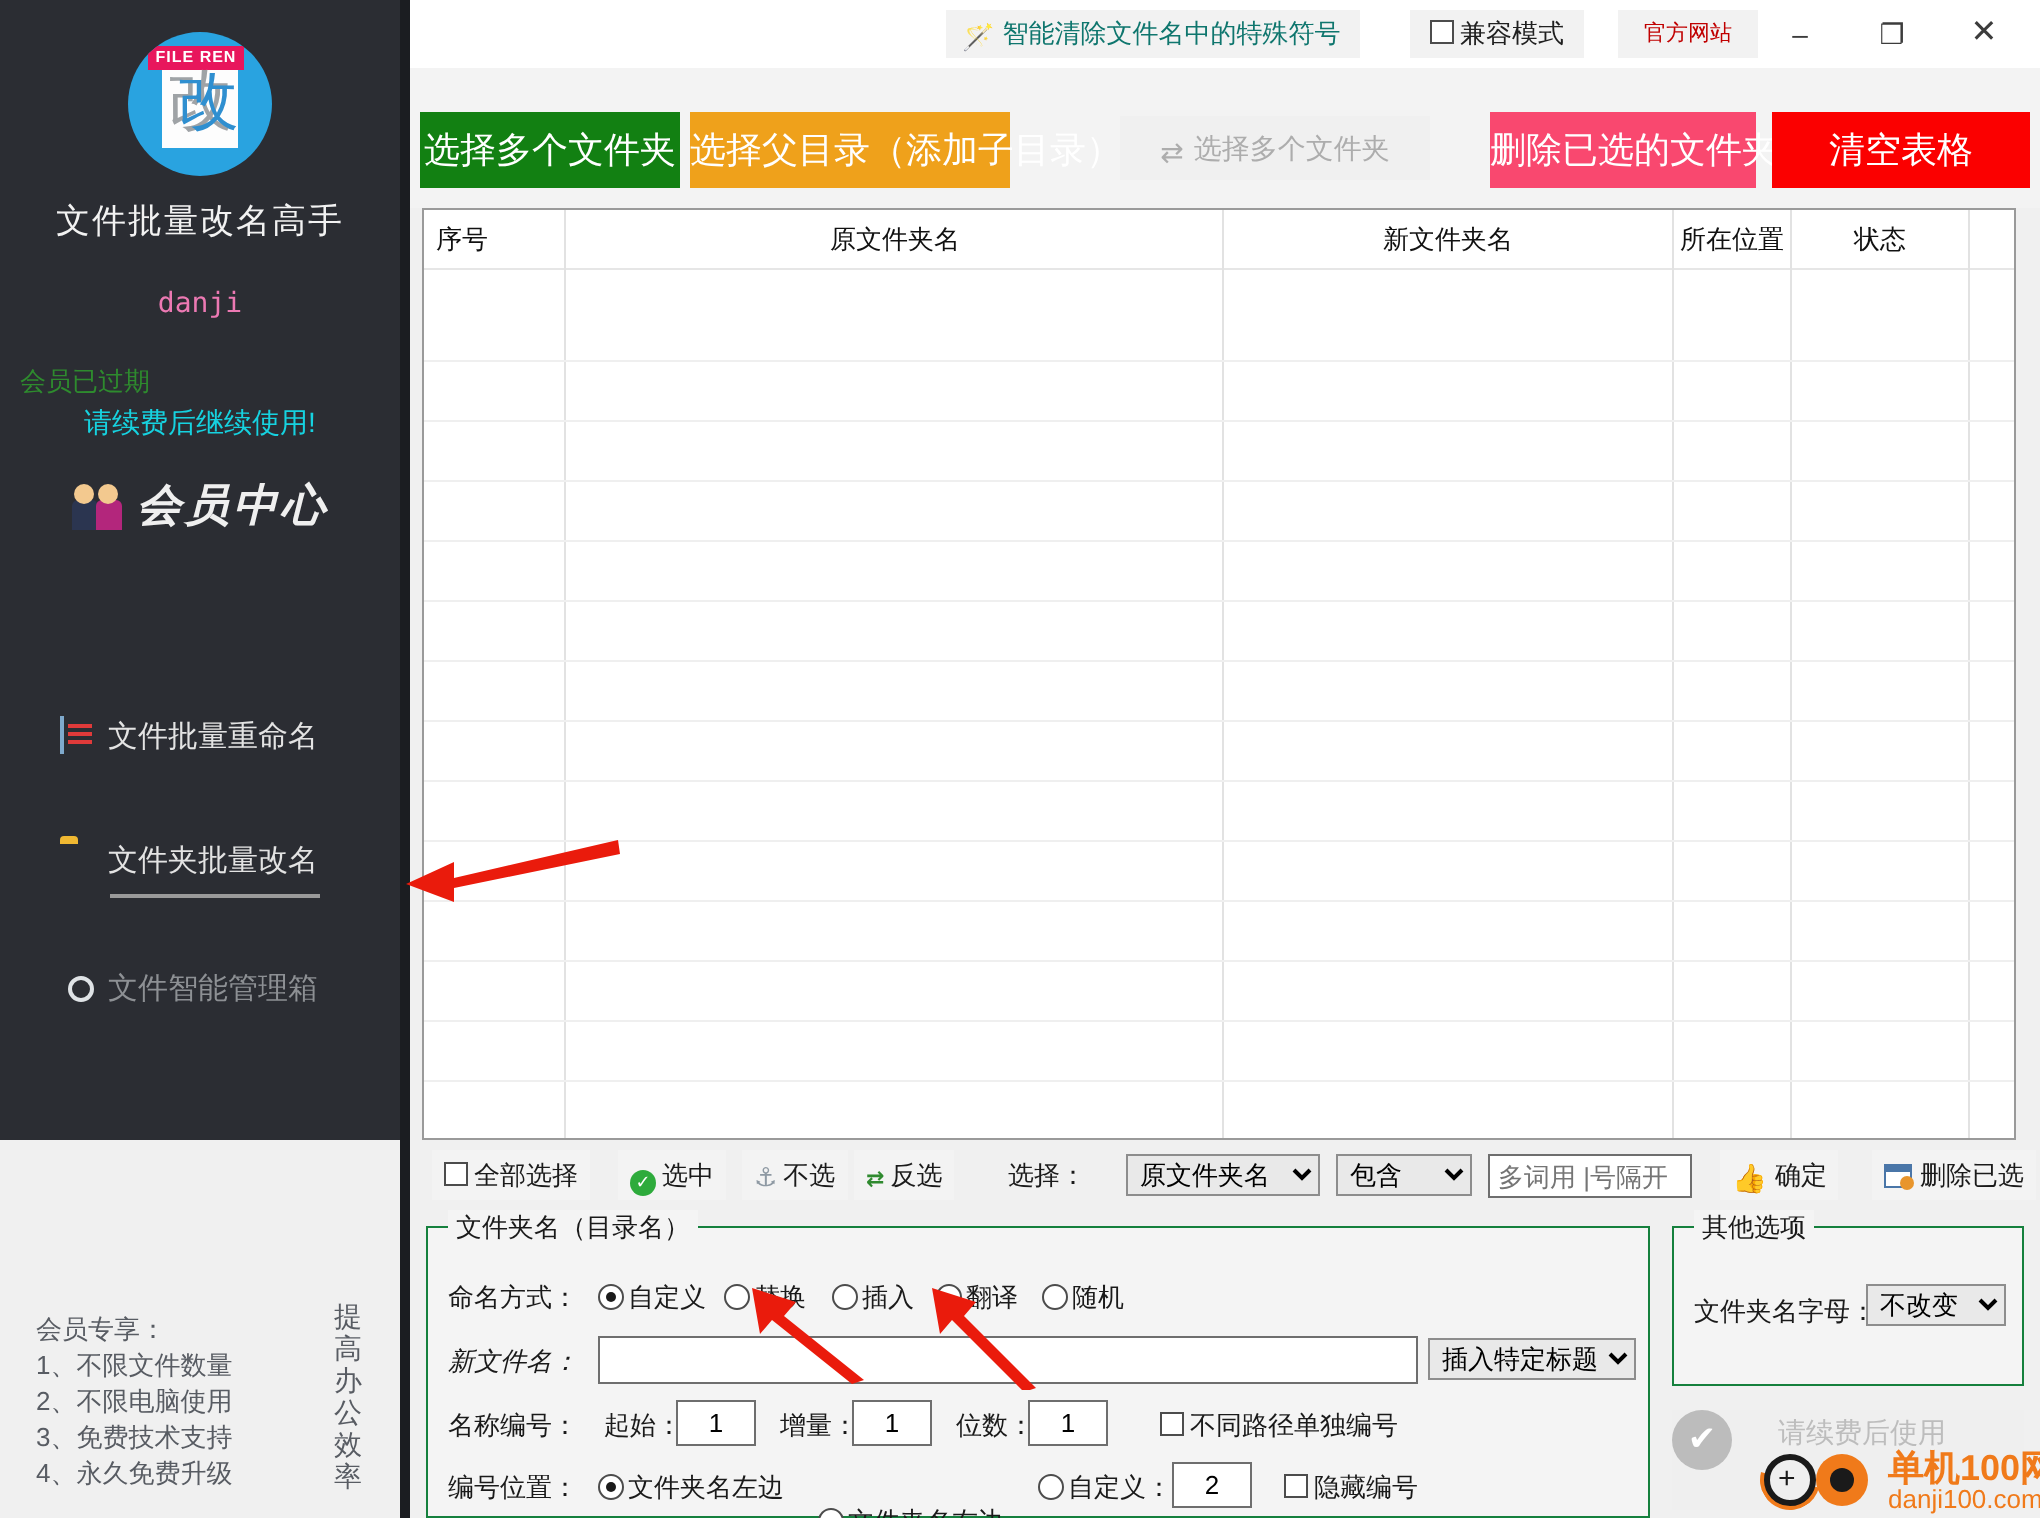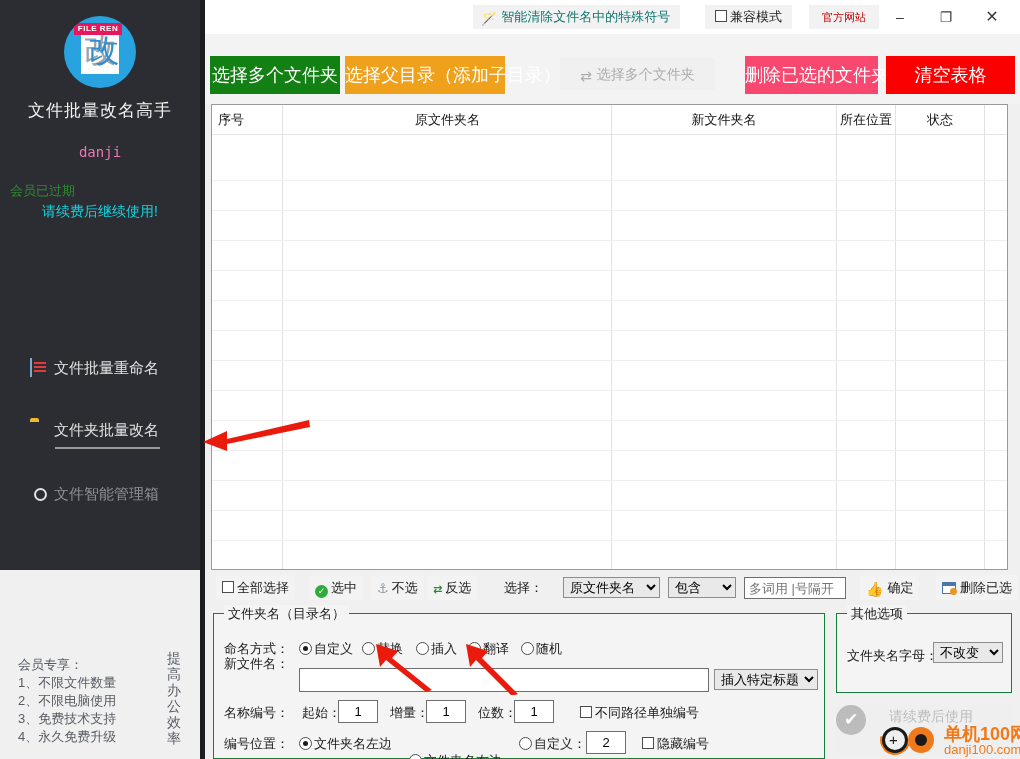--- a/index.html
+++ b/index.html
@@ -315,20 +315,26 @@
         <div class="logo-char">改</div>
         <div class="logo-char-blue">改</div>
       </div>
     </div>
 
     <div id="app-title">文件批量改名高手</div>
     <div id="user-name">danji</div>
     <div id="member-status">会员已过期</div>
     <div id="member-renew">请续费后继续使用!</div>
 
+    <div id="member-center">
+      <span class="mc-people">
+        <span class="mc-p1"></span><span class="mc-p2"></span>
+        <span class="mc-h1"></span><span class="mc-h2"></span>
+      </span><span>会员中心</span>
+    </div>
 
     <div class="menu-item" style="top:352px;">
       <span class="mi-icon"><span class="ic-doc"></span></span>
       <span class="mi-label">文件批量重命名</span>
     </div>
 
     <div class="menu-item" style="top:414px;">
       <span class="mi-icon"><span class="ic-folder"></span></span>
       <span class="mi-label">文件夹批量改名</span>
     </div>
@@ -438,21 +444,21 @@
   <div class="group" id="grp-name">
     <span class="glegend">文件夹名（目录名）</span>
 
     <span class="row-lbl" style="left:10px; top:26px;">命名方式：</span>
     <span class="opt" style="left:85px;  top:26px;"><span class="radio on"></span><span>自定义</span></span>
     <span class="opt" style="left:148px; top:26px;"><span class="radio"></span><span>替换</span></span>
     <span class="opt" style="left:202px; top:26px;"><span class="radio"></span><span>插入</span></span>
     <span class="opt" style="left:254px; top:26px;"><span class="radio"></span><span>翻译</span></span>
     <span class="opt" style="left:307px; top:26px;"><span class="radio"></span><span>随机</span></span>
 
-    <span class="row-lbl" style="left:10px; top:41px;">新文件名：</span>
+    <span class="row-lbl" style="left:10px; top:58px;font-style:italic;">新文件名：</span>
     <input class="txt" style="position: absolute; left: 85px; top: 54px; width: 410px; height: 24px;">
     <select class="cmb" style="position:absolute; left:500px; top:55px; width:104px;">
       <option>插入特定标题</option>
     </select>
 
     <span class="row-lbl" style="left:10px; top:90px;text-align:right;">名称编号：</span>
     <span class="row-lbl" style="left:88px; top:90px;">起始：</span>
     <input class="txt" style="position: absolute; left: 124px; top: 86px; width: 40px; height: 23px; text-align: center;" value="1">
     <span class="row-lbl" style="left:176px; top:90px;">增量：</span>
     <input class="txt" style="position: absolute; left: 212px; top: 86px; width: 40px; height: 23px; text-align: center;" value="1">

